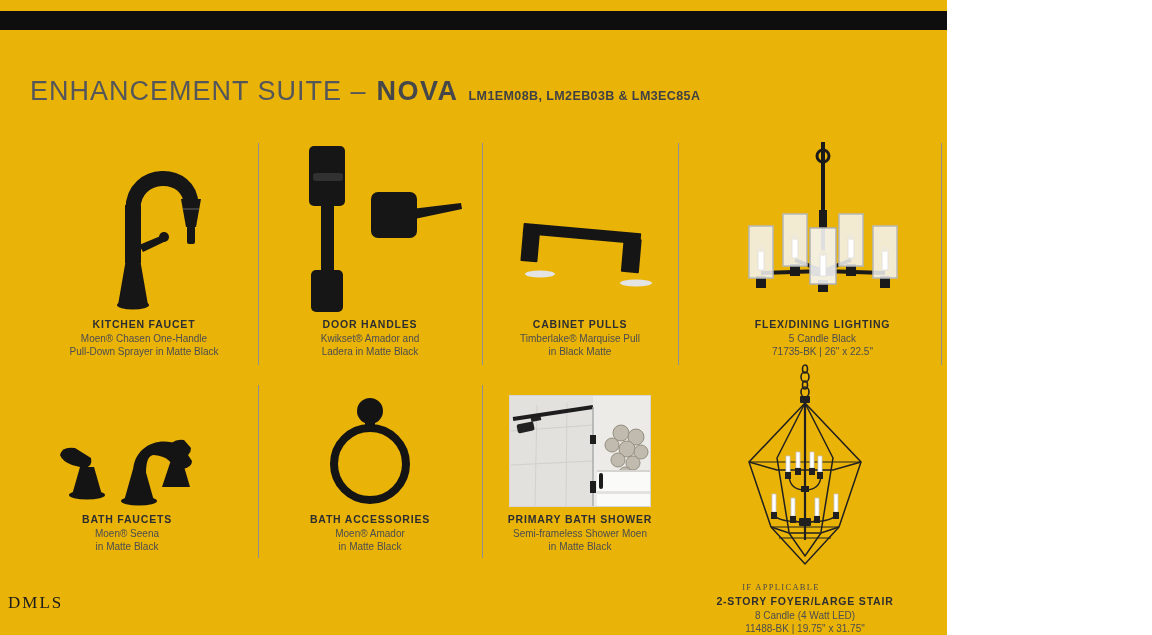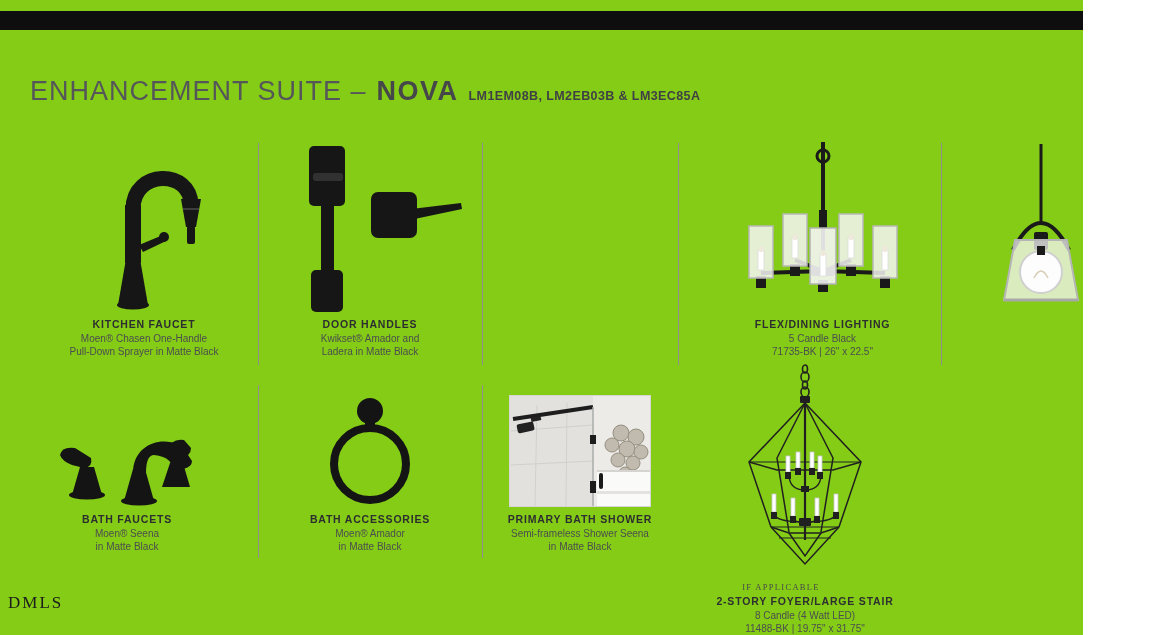--- a/index.html
+++ b/index.html
@@ -1,16 +1,16 @@
 <!DOCTYPE html>
 <html><head>
 <meta charset="utf-8">
 <style>
   html,body{margin:0;padding:0;background:#ffffff;}
-  .sheet{position:relative;width:1083px;height:635px;background:#84cc16;overflow:hidden;
+  .sheet{position:relative;width:947px;height:635px;background:#eab308;overflow:hidden;
          font-family:"Liberation Sans",sans-serif;}
   .topbar{position:absolute;left:0;top:11px;width:1152px;height:19px;background:#0e0e0e;}
   .header{position:absolute;left:30px;top:76px;white-space:nowrap;}
   .title-regular{font-size:27px;font-weight:400;letter-spacing:1px;color:#55565a;}
   .title-bold{font-size:27px;font-weight:800;letter-spacing:1.5px;color:#46474a;margin-left:10px;}
   .title-models{font-size:12.5px;font-weight:700;letter-spacing:.4px;color:#404144;margin-left:10px;}
   .cell{position:absolute;display:flex;flex-direction:column;align-items:center;justify-content:center;}
   .imgbox{display:flex;align-items:flex-end;justify-content:center;width:100%;}
   .imgbox.r1{height:172px;}
   .imgbox.r2{height:122px;}
@@ -68,20 +68,38 @@
         <path d="M128,68 L186,61 L187,67 L130,79 Z" fill="#161616"></path>
       </svg>
     </div>
     <div class="caption">
       <div class="cap-title">DOOR HANDLES</div>
       <div class="cap-line">Kwikset® Amador and</div>
       <div class="cap-line">Ladera in Matte Black</div>
     </div>
   </div>
 
+  <div class="cell" style="left:482px;top:140px;width:196px;">
+    <div class="imgbox r1">
+      <svg width="160" height="100" viewBox="0 0 160 100" class="raise">
+        <ellipse cx="40" cy="84" rx="15" ry="3.5" fill="#e4e4e4"></ellipse>
+        <ellipse cx="136" cy="93" rx="16" ry="3.5" fill="#e4e4e4"></ellipse>
+        <g fill="#151515" transform="rotate(5 80 55)">
+          <rect x="22" y="38" width="118" height="11" rx="1"></rect>
+          <rect x="22" y="44" width="17" height="32" rx="1"></rect>
+          <rect x="123" y="44" width="18" height="34" rx="1"></rect>
+        </g>
+      </svg>
+    </div>
+    <div class="caption">
+      <div class="cap-title">CABINET PULLS</div>
+      <div class="cap-line">Timberlake® Marquise Pull</div>
+      <div class="cap-line">in Black Matte</div>
+    </div>
+  </div>
 
   <div class="cell" style="left:678px;top:140px;width:263px;padding-left:13px;">
     <div class="imgbox r1">
       <svg width="200" height="172" viewBox="0 0 200 172">
         <line x1="100" y1="2" x2="100" y2="134" stroke="#1a1a1a" stroke-width="4"></line>
         <circle cx="100" cy="16" r="6" fill="none" stroke="#1a1a1a" stroke-width="3"></circle>
         <rect x="96" y="70" width="8" height="18" fill="#1a1a1a"></rect>
         <g stroke="#1a1a1a" stroke-width="4">
           <line x1="100" y1="131" x2="38" y2="133"></line>
           <line x1="100" y1="131" x2="162" y2="133"></line>
@@ -217,21 +235,21 @@
         </g>
         <rect x="88" y="76" width="54" height="36" fill="#fafaf8"></rect>
         <line x1="88" y1="76" x2="142" y2="76" stroke="#d6d4d0" stroke-width="2"></line>
         <rect x="88" y="96" width="54" height="3" fill="#e4e2de"></rect>
         <rect x="90" y="78" width="4" height="16" rx="2" fill="#1b1b1b"></rect>
         <rect x="0.5" y="0.5" width="141" height="111" fill="none" stroke="#d8d6d2" stroke-width="1"></rect>
       </svg>
     </div>
     <div class="caption">
       <div class="cap-title">PRIMARY BATH SHOWER</div>
-      <div class="cap-line">Semi-frameless Shower Seena</div>
+      <div class="cap-line">Semi-frameless Shower Moen</div>
       <div class="cap-line">in Matte Black</div>
     </div>
   </div>
 
   <div class="vline" style="left:258px;top:385px;height:173px;"></div>
   <div class="vline" style="left:482px;top:385px;height:173px;"></div>
 
   <div class="cell" style="left:690px;top:364px;width:230px;">
     <div class="imgbox" style="height:206px;">
       <svg width="150" height="206" viewBox="0 0 150 206">

